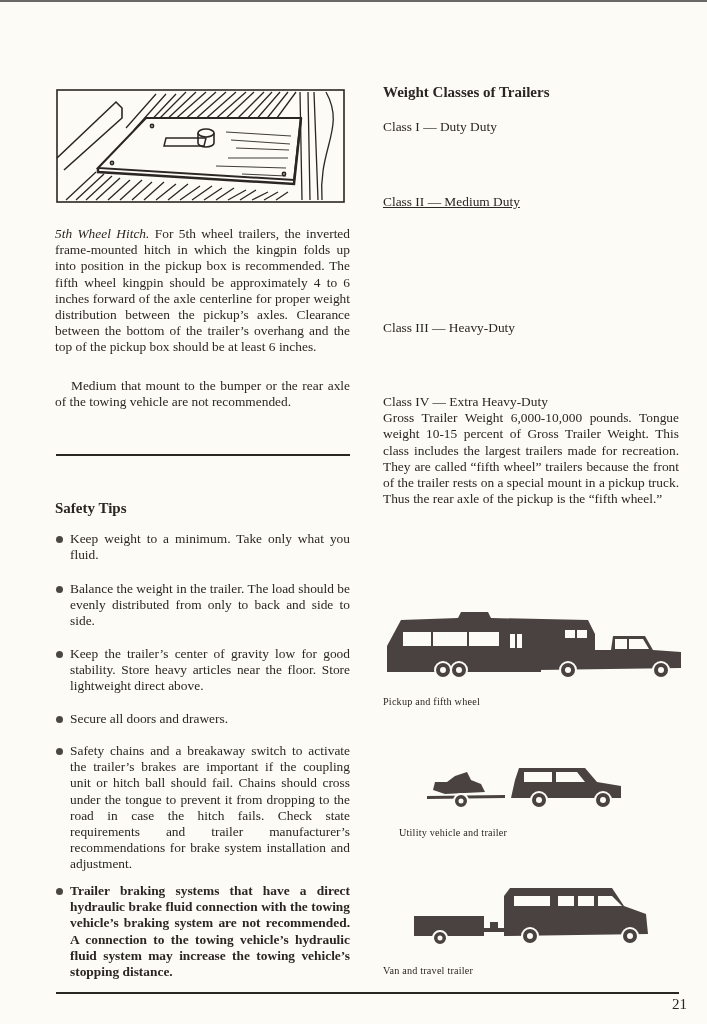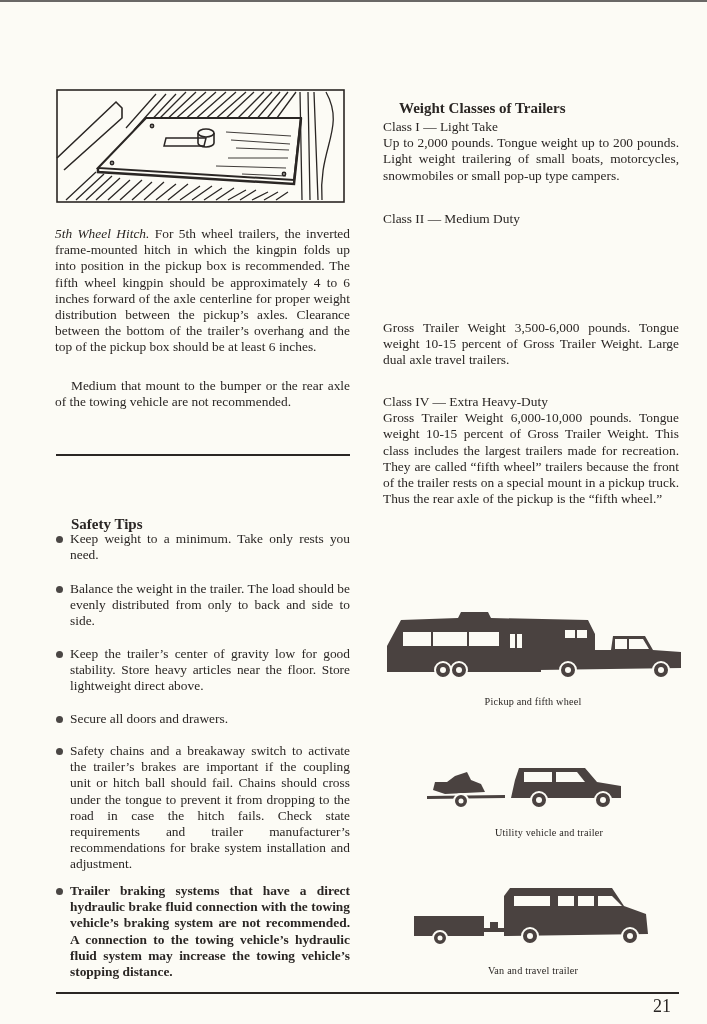--- a/index.html
+++ b/index.html
@@ -12,36 +12,36 @@
     .top-edge { position: absolute; left: 0; top: 0; width: 707px; height: 2px; background: #6a6866; }
     .hitch-illustration { position: absolute; left: 56px; top: 88px; width: 290px; height: 118px; }
     .body-text {
       font-size: 13.4px; line-height: 16.2px; text-align: justify; margin: 0;
     }
     .hitch-para { position: absolute; top: 226px; width: 295px; }
     .hitch-para .lead { font-style: italic; }
     .bumper-para { position: absolute; top: 378px; width: 295px; text-indent: 16px; }
     .divider-left { position: absolute; left: 56px; top: 454px; width: 294px; height: 1.5px; background: #2a2624; }
     .section-heading {
-      font-weight: bold; font-size: 15px; margin: 16px; position: absolute;
+      font-weight: bold; font-size: 15px; margin: 0; position: absolute;
     }
     .safety-heading { left: 55px; top: 500px; }
     .weight-heading { left: 383px; top: 84px; }
     .tips-list { position: absolute; left: 55px; top: 531px; width: 295px; margin: 0; padding: 0; list-style: none; }
     .tip { position: absolute; left: 0; width: 295px; }
     .tip .bullet {
       position: absolute; left: 1px; top: 5px; width: 7px; height: 7px; border-radius: 50%; background: #4a4644;
     }
     .tip .tip-text { margin-left: 15px; display: block; }
     .class-block { position: absolute; left: 383px; width: 296px; }
     .class-title { font-size: 13.4px; line-height: 16.2px; margin: 0; }
     .vehicle { position: absolute; }
-    .caption { position: absolute; font-size: 10.2px; text-align: center; letter-spacing: 0.2px; }
+    .caption { position: absolute; font-size: 10.2px; letter-spacing: 0.2px; }
     .divider-bottom { position: absolute; left: 56px; top: 992px; width: 623px; height: 1.5px; background: #2a2624; }
-    .page-number { position: absolute; right: 36px; top: 996px; font-size: 18px; }
+    .page-number { position: absolute; right: 20px; top: 996px; font-size: 15px; }
   </style>
 </head>
 <body>
 
 <div class="top-edge"></div>
 
 <svg class="hitch-illustration" viewBox="0 0 290 118">
   <g stroke="#2a2624" fill="none" stroke-width="1.6">
     <rect x="1" y="2" width="287" height="112"></rect>
 
@@ -74,21 +74,21 @@
 
 <p class="body-text bumper-para" style="left:55px;">Medium that mount to the bumper or the rear axle of the towing vehicle are not recommended.</p>
 
 <div class="divider-left"></div>
 
 <h2 class="section-heading safety-heading">Safety Tips</h2>
 
 <ul class="tips-list">
   <li class="tip body-text" style="top:0px;">
     <span class="bullet"></span>
-    <span class="tip-text">Keep weight to a minimum. Take only rests you need.</span>
+    <span class="tip-text">Keep weight to a minimum. Take only what you fluid.</span>
   </li>
   <li class="tip body-text" style="top:50px;">
     <span class="bullet"></span>
     <span class="tip-text">Balance the weight in the trailer. The load should be evenly distributed from only to back and side to side.</span>
   </li>
   <li class="tip body-text" style="top:115px;">
     <span class="bullet"></span>
     <span class="tip-text">Keep the trailer’s center of gravity low for good stability. Store heavy articles near the floor. Store lightweight direct above.</span>
   </li>
   <li class="tip body-text" style="top:180px;">
@@ -101,28 +101,27 @@
   </li>
   <li class="tip body-text" style="top:352px;font-weight:bold;">
     <span class="bullet"></span>
     <span class="tip-text">Trailer braking systems that have a direct hydraulic brake fluid connection with the towing vehicle’s braking system are not recommended. A connection to the towing vehicle’s hydraulic fluid system may increase the towing vehicle’s stopping distance.</span>
   </li>
 </ul>
 
 <h2 class="section-heading weight-heading">Weight Classes of Trailers</h2>
 
 <div class="class-block" style="top:119px;">
-  <p class="class-title">Class I — Light Take</p>
-  <p class="body-text">Up to 2,000 pounds. Tongue weight up to 200 pounds. Light weight trailering of small boats, motorcycles, snowmobiles or small pop-up type campers.</p>
-</div>
-<div class="class-block" style="top:211px;">
+  <p class="class-title">Class I — Duty Duty</p>
+</div>
+<div class="class-block" style="top:194px;text-decoration:underline;">
   <p class="class-title">Class II — Medium Duty</p>
 </div>
 <div class="class-block" style="top:320px;">
-  <p class="body-text">Gross Trailer Weight 3,500-6,000 pounds. Tongue weight 10-15 percent of Gross Trailer Weight. Large dual axle travel trailers.</p>
+  <p class="class-title">Class III — Heavy-Duty</p>
 </div>
 <div class="class-block" style="top:394px;">
   <p class="class-title">Class IV — Extra Heavy-Duty</p>
   <p class="body-text">Gross Trailer Weight 6,000-10,000 pounds. Tongue weight 10-15 percent of Gross Trailer Weight. This class includes the largest trailers made for recreation. They are called “fifth wheel” trailers because the front of the trailer rests on a special mount in a pickup truck. Thus the rear axle of the pickup is the “fifth wheel.”</p>
 </div>
 
 <svg class="vehicle" style="left:383px; top:608px; width:300px; height:72px;" viewBox="0 0 300 72">
   <g fill="#4a4240">
     <path d="M4 58 L4 38 L18 12 L75 10 L78 4 L105 4 L108 10 L205 12 L212 26 L212 46 L158 46 L158 64 L4 64 Z"></path>
     <path d="M155 42 L228 42 L230 28 L262 28 L270 42 L298 44 L298 60 L155 62 Z"></path>

